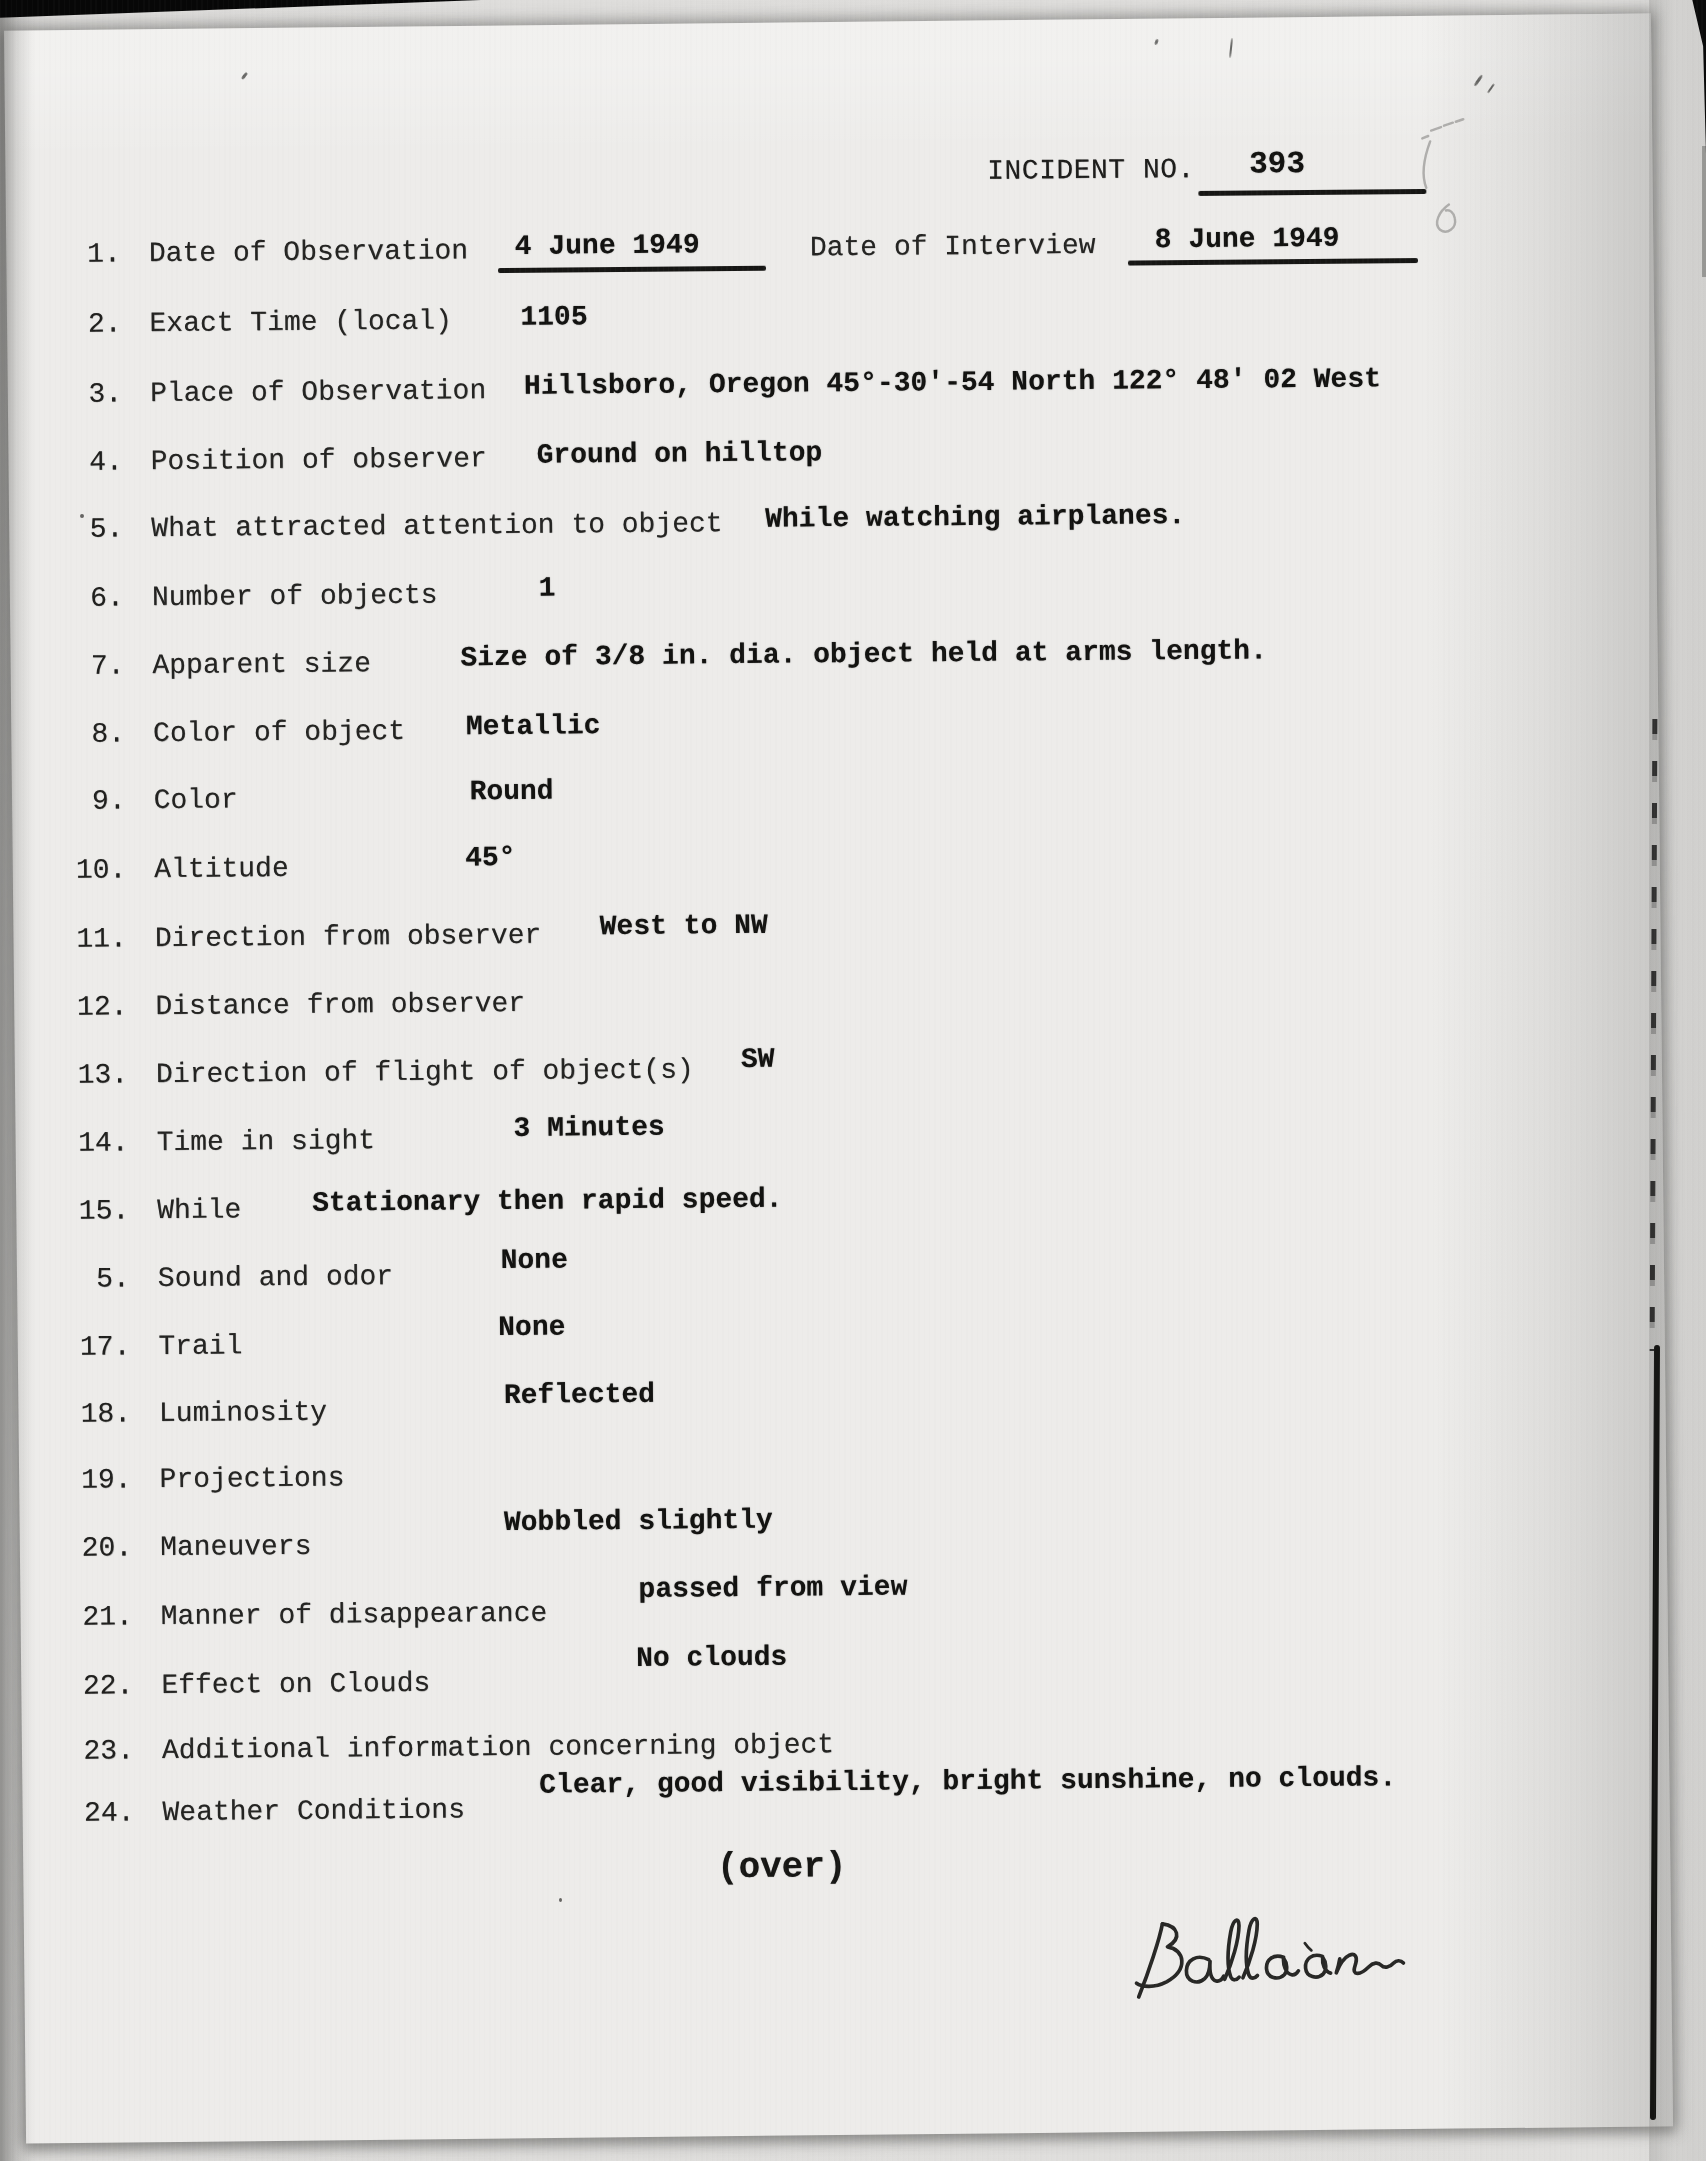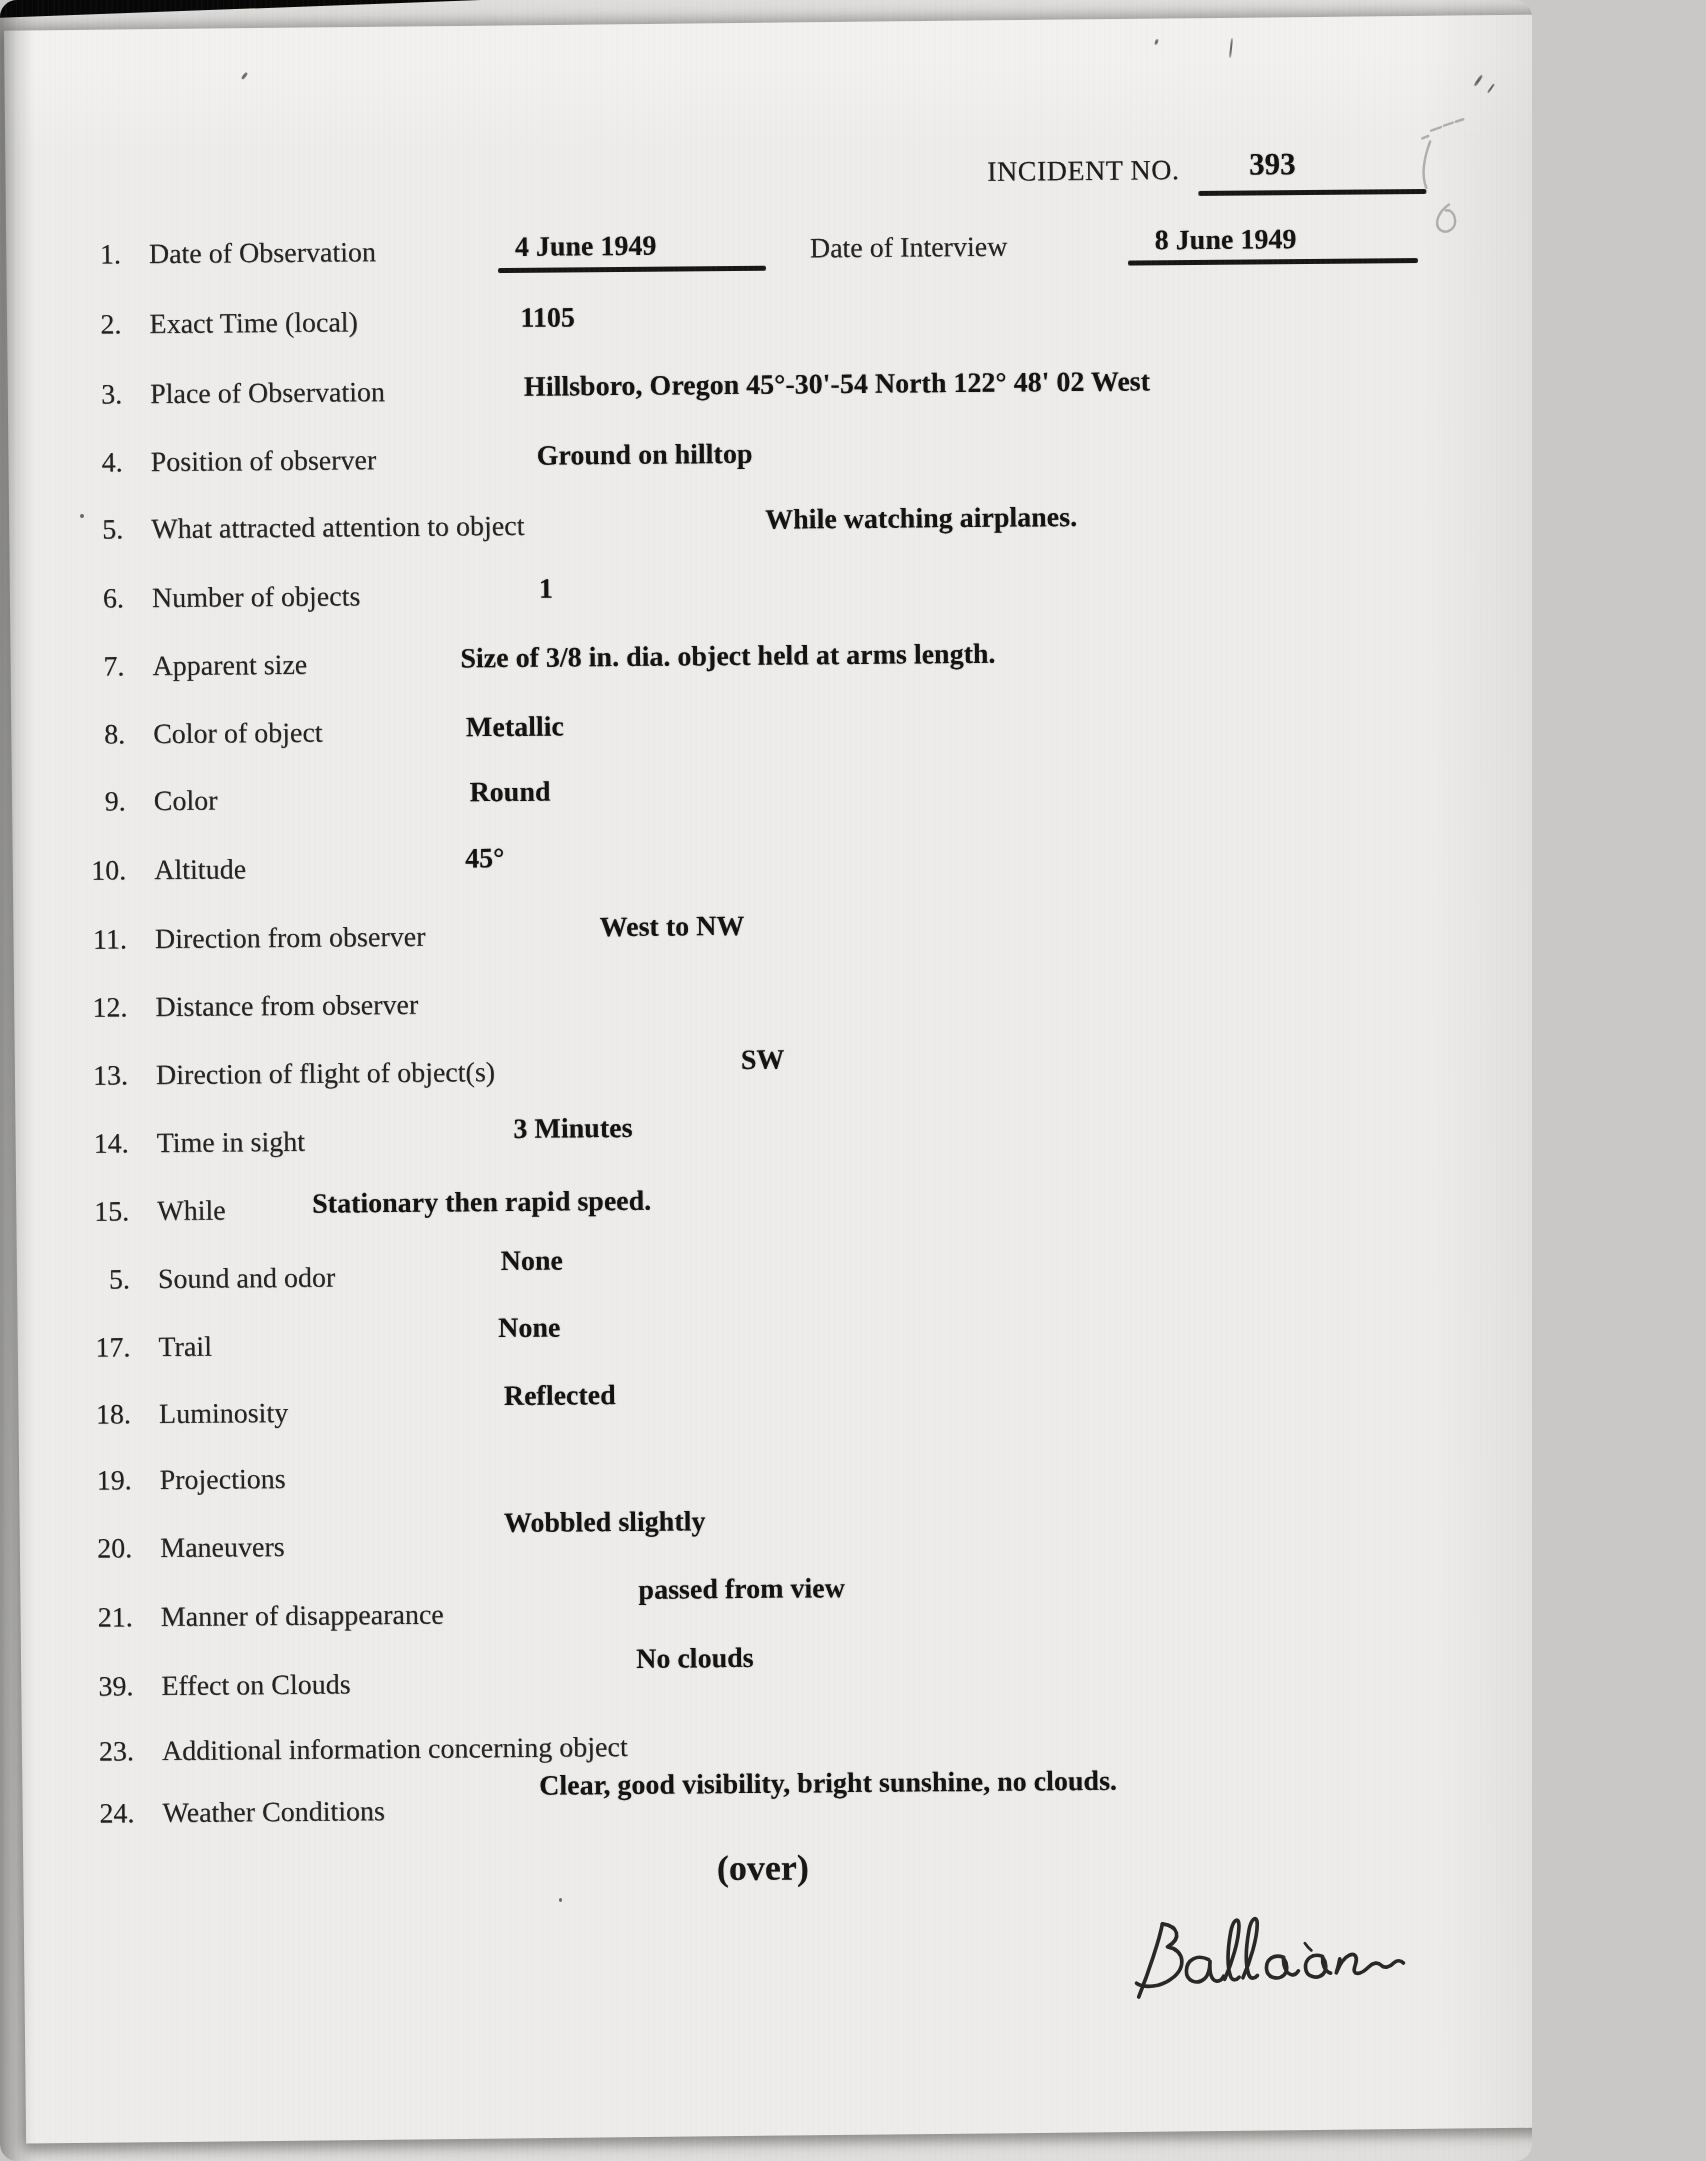--- a/index.html
+++ b/index.html
@@ -1,18 +1,18 @@
 <!DOCTYPE html>
 <html style="font-size:7.8px"><head>
 <meta charset="utf-8">
 <style>
   html,body{margin:0;padding:0;background:#c9c8c6;}
-  .scene{position:relative;width:1532px;height:2161px;overflow:hidden;
+  .scene{position:relative;width:1706px;height:2161px;overflow:hidden;
          background:linear-gradient(90deg,#d6d5d3 0,#dddcda 3%,#e0dfdd 94%,#d8d7d5 100%);
-         font-family:Liberation Serif, serif;border-radius:17px;}
+         font-family:Liberation Mono, monospace;}
   
   .paper{position:absolute;left:14.6px;top:22.3px;width:1647px;height:2113px;
          background:#edecea;transform:rotate(-0.6deg);
          box-shadow:0 0 14.6px 3.9px rgba(105,105,103,0.55), 0 4.9px 11.7px 1.9px rgba(120,120,118,0.5);}
   .paper-curve{position:absolute;inset:0;
          background:linear-gradient(90deg,transparent 0 86%,rgba(130,130,128,0.14) 93%,rgba(105,105,103,0.28) 100%),
                     linear-gradient(180deg,rgba(255,255,255,0.25) 0 2%,transparent 6%);}
   
   .edge-top-left{position:absolute;left:0;top:0;width:481px;height:19.4px;background:#070707;
                  clip-path:polygon(0 0,100% 0,0 92%);}
@@ -174,21 +174,21 @@
           <span class="num">20.</span>
           <span class="label">Maneuvers</span>
           <span class="value" style="left: 500px; top: -22.3px;">Wobbled slightly</span>
         </div>
         <div class="row" style="top: 1595px;">
           <span class="num">21.</span>
           <span class="label">Manner of disappearance</span>
           <span class="value" style="left: 634px; top: -23px;">passed from view</span>
         </div>
         <div class="row" style="top: 1664px;">
-          <span class="num">39.</span>
+          <span class="num">22.</span>
           <span class="label">Effect on Clouds</span>
           <span class="value" style="left: 631px; top: -23px;">No clouds</span>
         </div>
         <div class="row" style="top: 1729px;">
           <span class="num">23.</span>
           <span class="label">Additional information concerning object</span>
         </div>
         <div class="row" style="top: 1791px;">
           <span class="num">24.</span>
           <span class="label">Weather Conditions</span>

